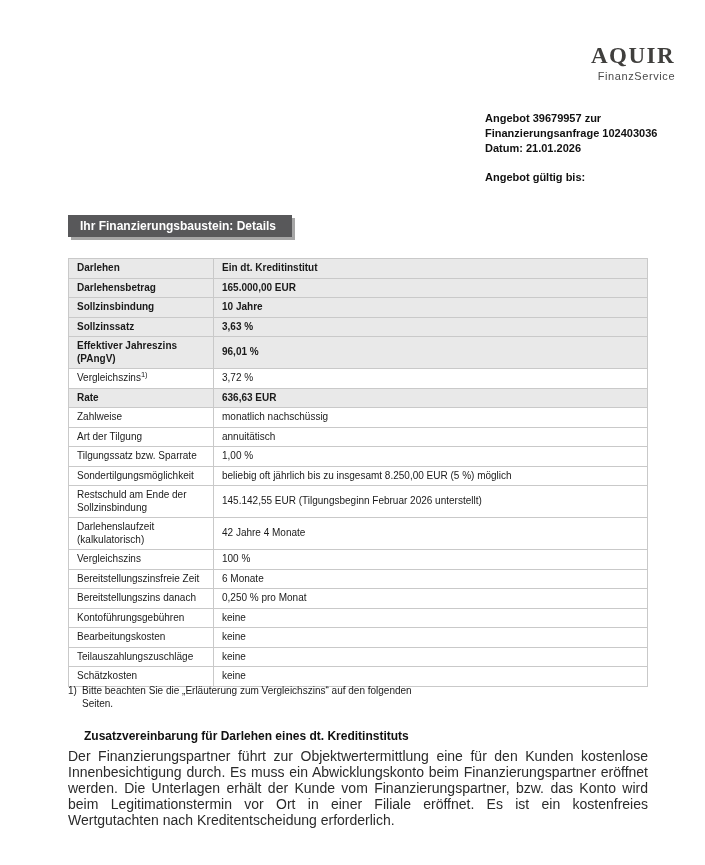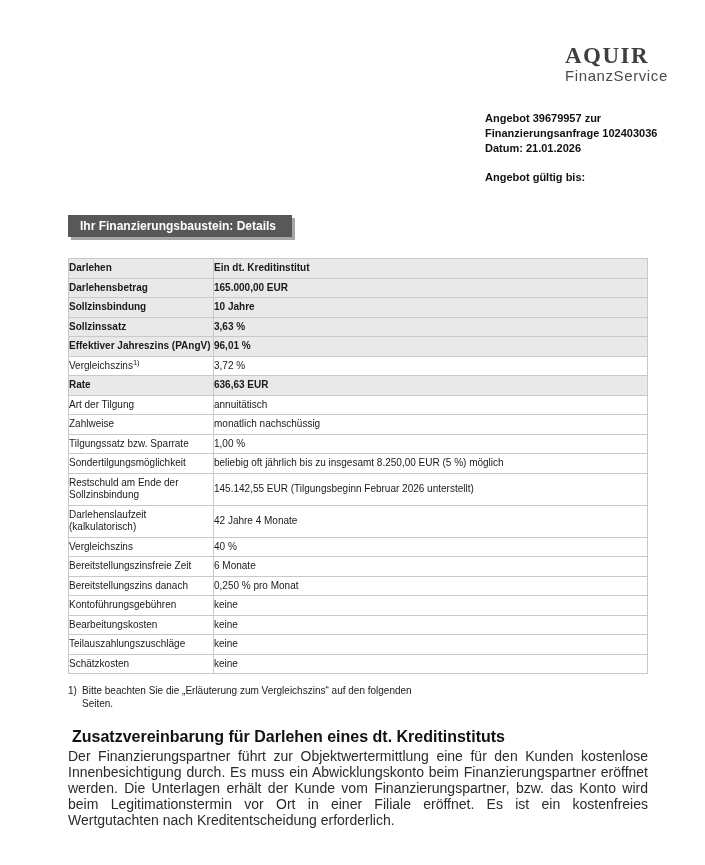--- a/index.html
+++ b/index.html
@@ -12,27 +12,27 @@
   *{box-sizing:border-box;}
   html,body{margin:0;padding:0;background:#ffffff;}
   body{
     width:705px;height:865px;
     font-family:"Liberation Sans","DejaVu Sans",sans-serif;
     color:var(--ink);
   }
   .page{position:relative;width:705px;height:865px;background:#fff;overflow:hidden;}
 
   
-  .brand{position:absolute;top:44px;left:565px;text-align:left;}
+  .brand{position:absolute;top:44px;left:591px;text-align:left;}
   .brand-wordmark{
     font-family:"Liberation Serif","DejaVu Serif",serif;
     font-size:23px;font-weight:600;letter-spacing:1.5px;color:#403f3d;line-height:24px;
   }
   .brand-subtitle{
-    font-size:15px;letter-spacing:0.6px;color:#4a4a4a;margin-top:2px;line-height:12px;
+    font-size:11px;letter-spacing:0.6px;color:#4a4a4a;margin-top:2px;line-height:12px;text-align:right;
   }
 
   
   .offer-info{
     position:absolute;top:111px;left:485px;
     font-size:11px;font-weight:bold;line-height:15px;color:#111;
   }
   .offer-gap{height:14px;}
 
   
@@ -46,39 +46,39 @@
     white-space:nowrap;
   }
 
   
   table.details{
     position:absolute;top:258px;left:68px;width:580px;
     border-collapse:collapse;font-size:10px;color:#1a1a1a;
   }
   table.details td{
     border:1px solid var(--border);
-    padding:3px 0;vertical-align:middle;line-height:12.5px;
+    padding:3px 8px;vertical-align:middle;line-height:12.5px;
     background:#ffffff;
   }
   table.details td.label{width:145px;}
   table.details tr.emph td{background:var(--emph-bg);font-weight:bold;}
   table.details sup{font-size:7.5px;vertical-align:super;line-height:0;}
 
   
   .footnote{
     position:absolute;top:684px;left:68px;
     display:flex;font-size:10px;line-height:13px;color:#1a1a1a;
   }
   .footnote .fn-marker{width:14px;flex:0 0 14px;}
   .footnote .fn-text{max-width:338px;}
 
   
   .addendum-title{
-    position:absolute;top:730px;left:72px;
-    font-size:16px;font-weight:bold;color:#111;line-height:13px;
+    position:absolute;top:730px;left:84px;
+    font-size:12px;font-weight:bold;color:#111;line-height:13px;
   }
   .addendum-body{
     position:absolute;top:748px;left:68px;width:580px;
     font-size:14px;line-height:16px;text-align:justify;color:#2b2b2b;
   }
 </style>
 </head>
 <body>
 
 <div class="page">
@@ -124,46 +124,46 @@
         </tr>
         <tr>
           <td class="label">Vergleichszins<sup>1)</sup></td>
           <td class="value">3,72 %</td>
         </tr>
         <tr class="emph">
           <td class="label">Rate</td>
           <td class="value">636,63 EUR</td>
         </tr>
         <tr>
+          <td class="label">Zahlweise</td>
+          <td class="value">monatlich nachschüssig</td>
+        </tr>
+        <tr>
           <td class="label">Art der Tilgung</td>
           <td class="value">annuitätisch</td>
-        </tr>
-        <tr>
-          <td class="label">Zahlweise</td>
-          <td class="value">monatlich nachschüssig</td>
         </tr>
         <tr>
           <td class="label">Tilgungssatz bzw. Sparrate</td>
           <td class="value">1,00 %</td>
         </tr>
         <tr>
           <td class="label">Sondertilgungsmöglichkeit</td>
           <td class="value">beliebig oft jährlich bis zu insgesamt 8.250,00 EUR (5 %) möglich</td>
         </tr>
         <tr>
           <td class="label">Restschuld am Ende der Sollzinsbindung</td>
           <td class="value">145.142,55 EUR (Tilgungsbeginn Februar 2026 unterstellt)</td>
         </tr>
         <tr>
           <td class="label">Darlehenslaufzeit (kalkulatorisch)</td>
           <td class="value">42 Jahre 4 Monate</td>
         </tr>
         <tr>
           <td class="label">Vergleichszins</td>
-          <td class="value">40 %</td>
+          <td class="value">100 %</td>
         </tr>
         <tr>
           <td class="label">Bereitstellungszinsfreie Zeit</td>
           <td class="value">6 Monate</td>
         </tr>
         <tr>
           <td class="label">Bereitstellungszins danach</td>
           <td class="value">0,250 % pro Monat</td>
         </tr>
         <tr>

